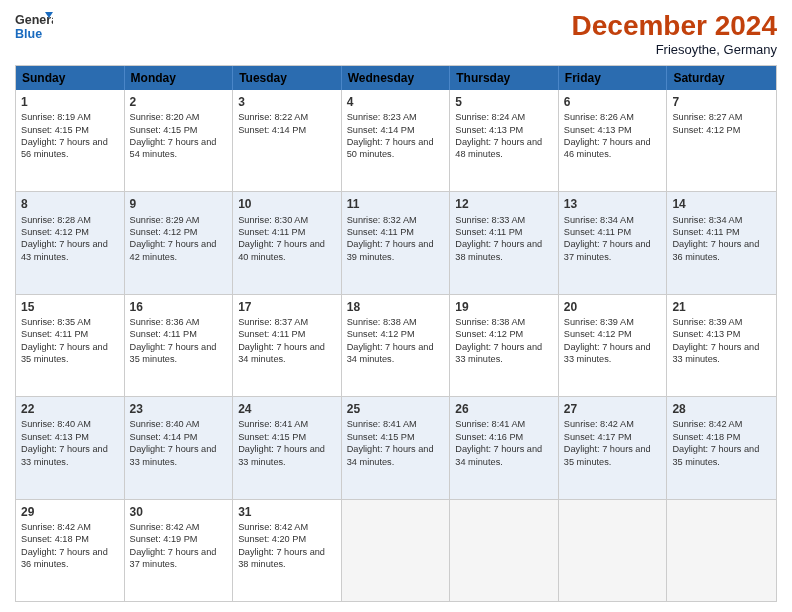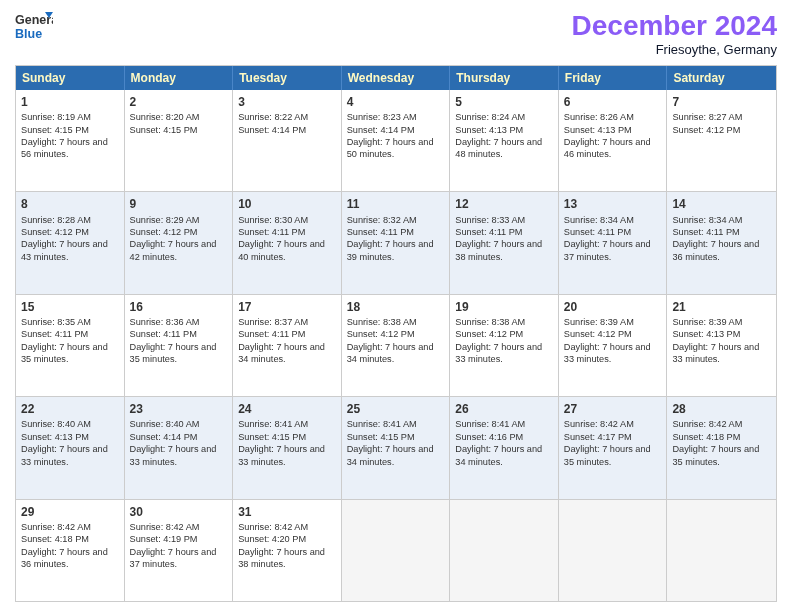--- a/index.html
+++ b/index.html
@@ -27,39 +27,39 @@
       display: flex;
       align-items: center;
       gap: 4px;
     }
     .title-block {
       text-align: right;
     }
     .month-title {
       font-size: 28px;
       font-weight: bold;
-      color: #8b5cf6;
+      color: #c2410c;
     }
     .location {
       font-size: 13px;
       color: #0f172a;
     }
     .calendar {
       flex: 1;
       display: flex;
       flex-direction: column;
       border: 1px solid #ccc;
     }
     .cal-header {
       display: grid;
       grid-template-columns: repeat(7, 1fr);
       background: #2b6cb0;
     }
     .cal-header-cell {
-      color: #fef9c3;
+      color: #000000;
       font-size: 12px;
       font-weight: bold;
       padding: 5px 6px;
       text-align: left;
       border-right: 1px solid #4a86c8;
     }
     .cal-header-cell:last-child { border-right: none; }
     .cal-body {
       flex: 1;
       display: flex;
@@ -127,20 +127,21 @@
           <div class="cal-cell">
         <span class="day-num">1</span>
         <span class="cell-line">Sunrise: 8:19 AM</span>
         <span class="cell-line">Sunset: 4:15 PM</span>
         <span class="cell-line">Daylight: 7 hours and 56 minutes.</span>
       </div>
           <div class="cal-cell">
         <span class="day-num">2</span>
         <span class="cell-line">Sunrise: 8:20 AM</span>
         <span class="cell-line">Sunset: 4:15 PM</span>
+        <span class="cell-line">Daylight: 7 hours and 54 minutes.</span>
       </div>
           <div class="cal-cell">
         <span class="day-num">3</span>
         <span class="cell-line">Sunrise: 8:22 AM</span>
         <span class="cell-line">Sunset: 4:14 PM</span>
       </div>
           <div class="cal-cell">
         <span class="day-num">4</span>
         <span class="cell-line">Sunrise: 8:23 AM</span>
         <span class="cell-line">Sunset: 4:14 PM</span>

